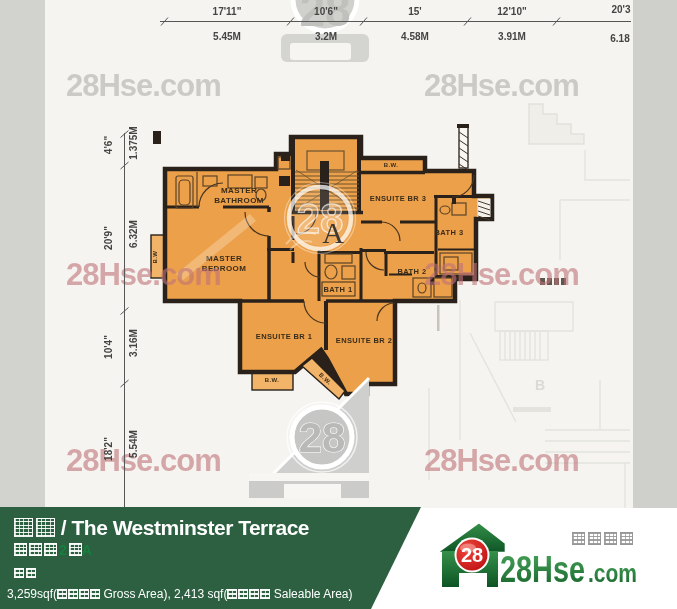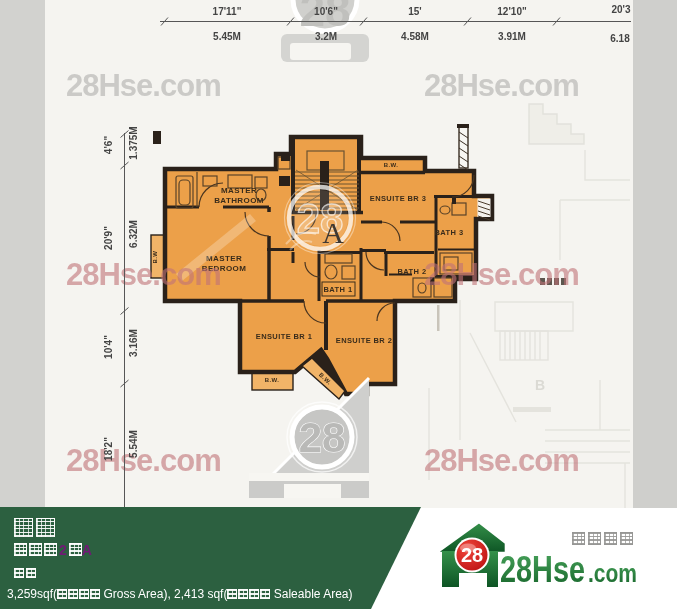--- a/index.html
+++ b/index.html
@@ -241,22 +241,23 @@
  <circle cx="472" cy="555" r="15.5" fill="url(#gred)"></circle>
  <ellipse cx="468" cy="548" rx="8" ry="4.5" fill="#ffffff" opacity="0.35"></ellipse>
  <text x="472" y="562" font-size="20" font-weight="bold" text-anchor="middle" fill="#ffffff">28</text>
  <text x="500" y="582" font-size="37" font-weight="bold" fill="url(#gtxt)" textLength="85" lengthAdjust="spacingAndGlyphs">28Hse</text>
  <text x="588" y="582" font-size="26" font-weight="bold" fill="url(#gtxt)" textLength="49" lengthAdjust="spacingAndGlyphs">.com</text>
 </g>
 </svg>
 
 <div class="abs" style="left:14px;top:516px;color:#fff;font-size:21px;font-weight:bold;white-space:nowrap;">
  <span class="cw" style="width:19px;height:19px;"></span><span class="cw" style="width:19px;height:19px;margin-left:3px;"></span>
-</div>
-<div class="abs" style="left:14px;top:542px;color:#701a75;font-size:14px;font-weight:bold;white-space:nowrap;">
+ <span style="letter-spacing:-0.5px;"> / The Westminster Terrace</span>
+</div>
+<div class="abs" style="left:14px;top:542px;color:#15803d;font-size:14px;font-weight:bold;white-space:nowrap;">
  <span class="cw" style="width:13px;height:13px;"></span><span class="cw" style="width:13px;height:13px;margin-left:2px;"></span><span class="cw" style="width:13px;height:13px;margin-left:2px;"></span><span style="margin-left:2px;">2</span><span class="cw" style="width:13px;height:13px;margin-left:2px;"></span><span>A</span>
 </div>
 <div class="abs" style="left:14px;top:563px;">
  <span class="cw" style="width:10px;height:10px;"></span><span class="cw" style="width:10px;height:10px;margin-left:2px;"></span>
 </div>
 <div class="abs" style="left:7px;top:587px;color:#fff;font-size:12px;white-space:nowrap;">3,259sqf(<span class="cw" style="width:10px;height:10px;"></span><span class="cw" style="width:10px;height:10px;margin-left:1px;"></span><span class="cw" style="width:10px;height:10px;margin-left:1px;"></span><span class="cw" style="width:10px;height:10px;margin-left:1px;"></span> Gross Area), 2,413 sqf(<span class="cw" style="width:10px;height:10px;"></span><span class="cw" style="width:10px;height:10px;margin-left:1px;"></span><span class="cw" style="width:10px;height:10px;margin-left:1px;"></span><span class="cw" style="width:10px;height:10px;margin-left:1px;"></span> Saleable Area)</div>
 
 <div class="abs" style="left:572px;top:530px;">
  <span class="cg" style="width:13px;height:13px;"></span><span class="cg" style="width:13px;height:13px;margin-left:3px;"></span><span class="cg" style="width:13px;height:13px;margin-left:3px;"></span><span class="cg" style="width:13px;height:13px;margin-left:3px;"></span>
 </div>

